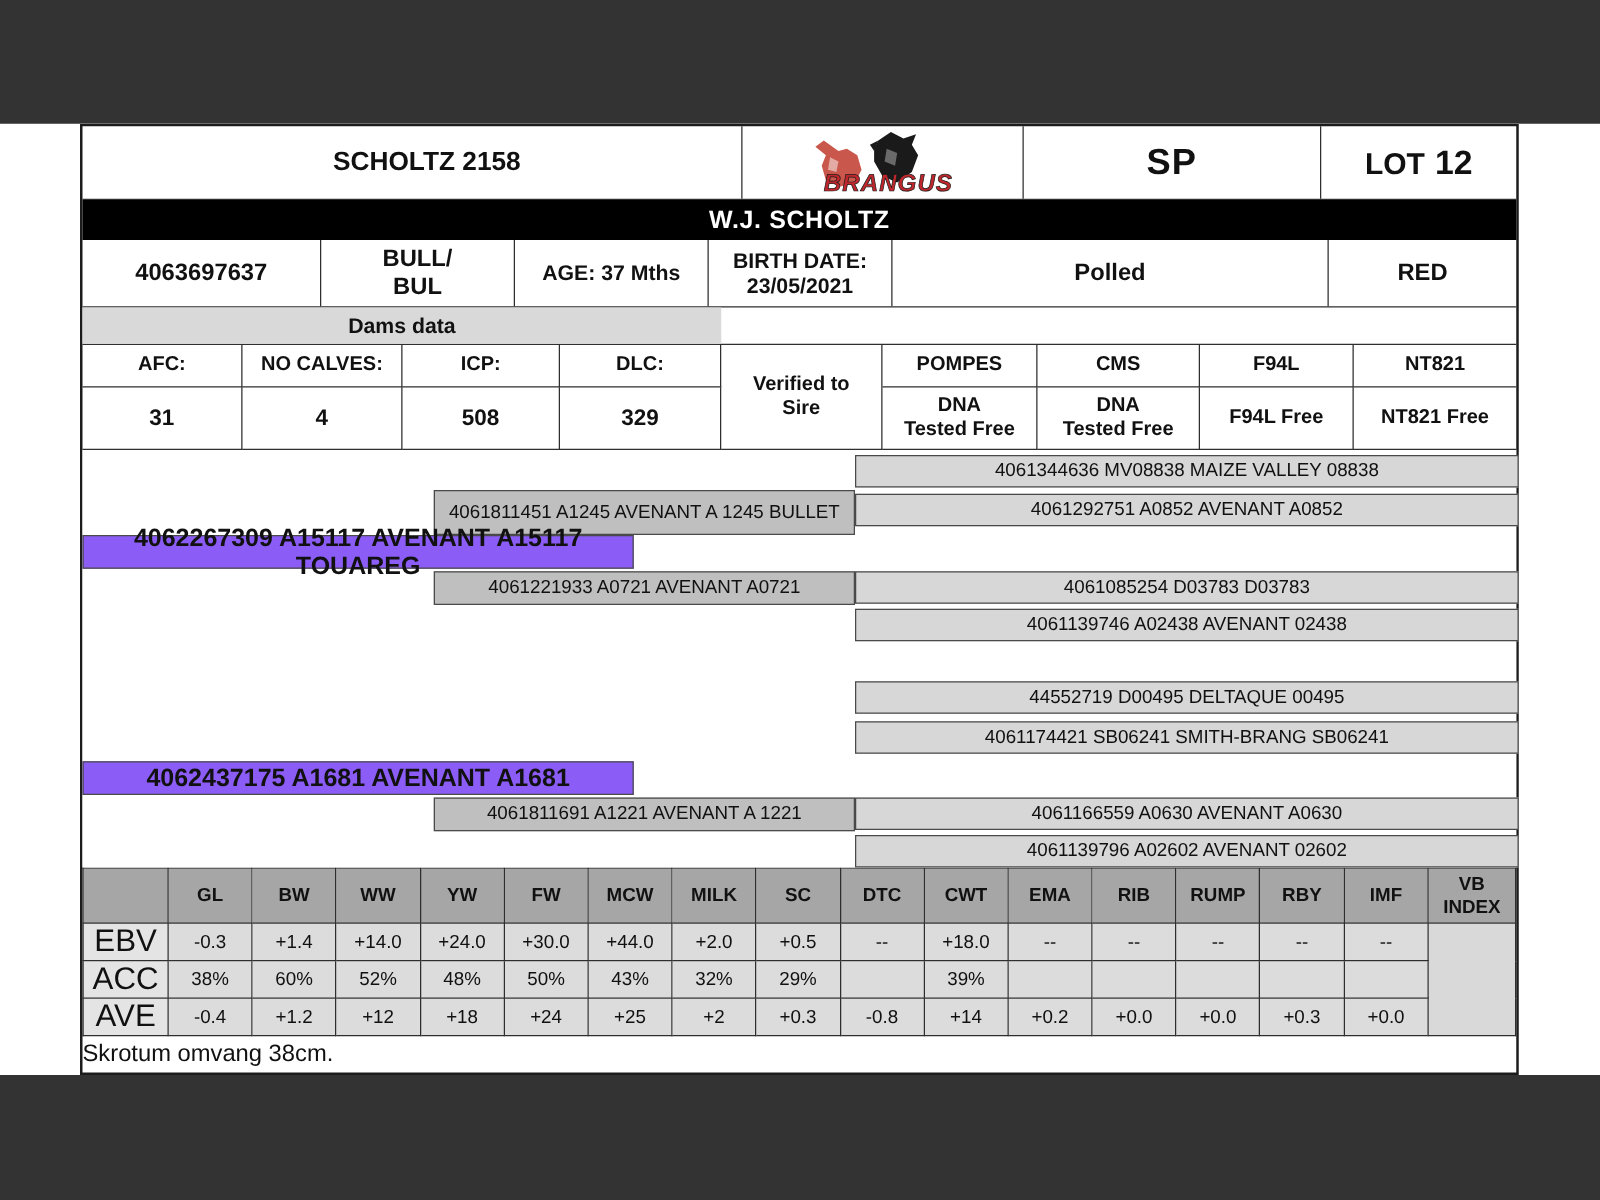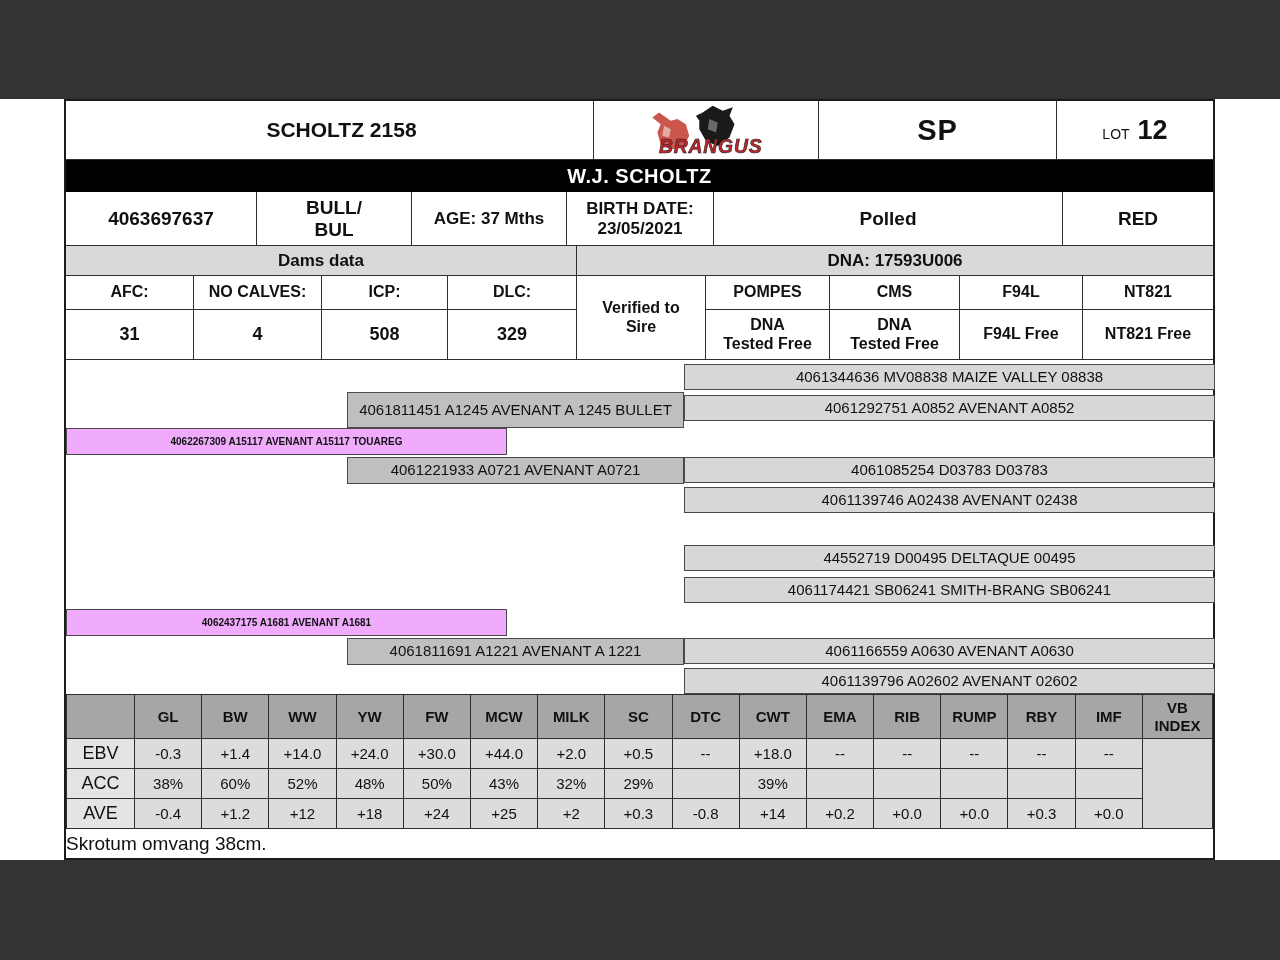--- a/index.html
+++ b/index.html
@@ -12,21 +12,21 @@
   .row{display:flex;box-sizing:border-box;}
   .cell{box-sizing:border-box;display:flex;flex-direction:column;align-items:center;justify-content:center;
     text-align:center;border-right:1px solid #2e2e2e;}
   .cell:last-child{border-right:none;}
   
   .hdr{height:59px;border-bottom:1px solid #2e2e2e;padding-left:24px;}
   .hdr .c1{width:504px;font-weight:bold;font-size:21px;}
   .hdr .c2{width:225px;}
   .hdr .c3{width:238px;font-weight:bold;font-size:29px;letter-spacing:1px;}
   .hdr .c4{flex:1;font-weight:bold;}
-  .lot-label{font-size:14px;font-weight:normal;}
+  .lot-label{font-size:24px;font-weight:bold;}
   .lot-num{font-size:27px;font-weight:bold;margin-left:8px;}
   
   .breeder{height:32px;background:#000;color:#fff;display:flex;align-items:center;justify-content:center;
     font-weight:bold;font-size:20px;letter-spacing:0.5px;}
   
   .idrow{height:54px;border-bottom:1px solid #2e2e2e;}
   .idrow .cell{font-weight:bold;font-size:19px;line-height:1.15;}
   .idrow .c1{width:191px;}.idrow .c2{width:198px;}.idrow .c3{width:155px;}
   .idrow .c4{width:155px;font-size:17px;}.idrow .c5{width:147px;font-size:17px;}
   .idrow .c6{width:150px;}.idrow .c7{flex:1;}
@@ -45,29 +45,29 @@
   .fval{font-size:18px;}
   .fval.small{font-size:16px;}
   .verified{grid-column:5;grid-row:1 / span 2;font-size:16px;padding:0 16px;}
   
   .pedigree{position:relative;flex:1;background:#fff;}
   .pbox{position:absolute;box-sizing:border-box;border:1px solid #4a4a4a;display:flex;align-items:center;
     justify-content:center;text-align:center;font-size:15px;line-height:1.1;padding:0 6px;}
   .pbox.gp{left:618px;width:531px;height:26px;background:#d7d7d7;}
   .pbox.parent{left:281px;width:337px;height:27px;background:#bfbfbf;}
   .pbox.parent.two{height:36px;}
-  .pbox.main{left:0;width:441px;height:27px;background:#f0abfc;font-weight:bold;font-size:10px;}
+  .pbox.main{left:0;width:441px;height:27px;background:#8b5cf6;font-weight:bold;font-size:20px;}
   
   table.ebv{border-collapse:collapse;table-layout:fixed;width:100%;padding-left:48px;}
   table.ebv th,table.ebv td{border:1px solid #2e2e2e;text-align:center;box-sizing:border-box;
     overflow:hidden;padding:0;}
   table.ebv th{background:#a6a6a6;font-weight:bold;font-size:15px;height:44px;line-height:1.2;}
   table.ebv th.corner{background:#a6a6a6;}
   table.ebv td{background:#dcdcdc;font-weight:normal;font-size:15px;height:30px;}
-  table.ebv td.rowlabel{background:#e4e4e4;font-size:18px;}
+  table.ebv td.rowlabel{background:#e4e4e4;font-size:25px;}
   table.ebv td.vbcell{background:#d9d9d9;}
   
   .note{flex:0 0 29px;display:flex;align-items:center;padding-left:0;font-size:19px;}
   
   .logo-svg{width:170px;height:52px;}
 </style>
 </head>
 <body>
 
 <div class="bar bar-top"></div>
@@ -110,21 +110,20 @@
     <div class="cell c5">
       <span>BIRTH DATE:</span>
       <span>23/05/2021</span>
     </div>
     <div class="cell c7">Polled</div>
     <div class="cell c6">RED</div>
   </div>
 
   <div class="row damsrow">
     <div class="cell c1">Dams data</div>
-    <div class="cell c2">DNA: 17593U006</div>
   </div>
 
   <div class="fert">
     <div class="fcell flabel">AFC:</div>
     <div class="fcell flabel">NO CALVES:</div>
     <div class="fcell flabel">ICP:</div>
     <div class="fcell flabel">DLC:</div>
     <div class="fcell verified">Verified to Sire</div>
     <div class="fcell flabel">POMPES</div>
     <div class="fcell flabel">CMS</div>

